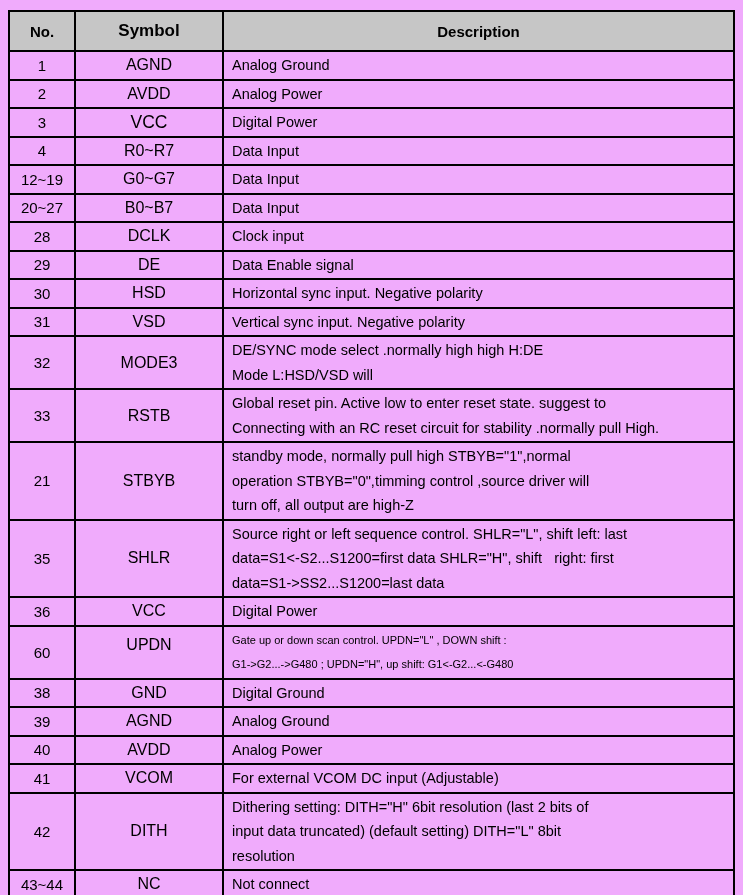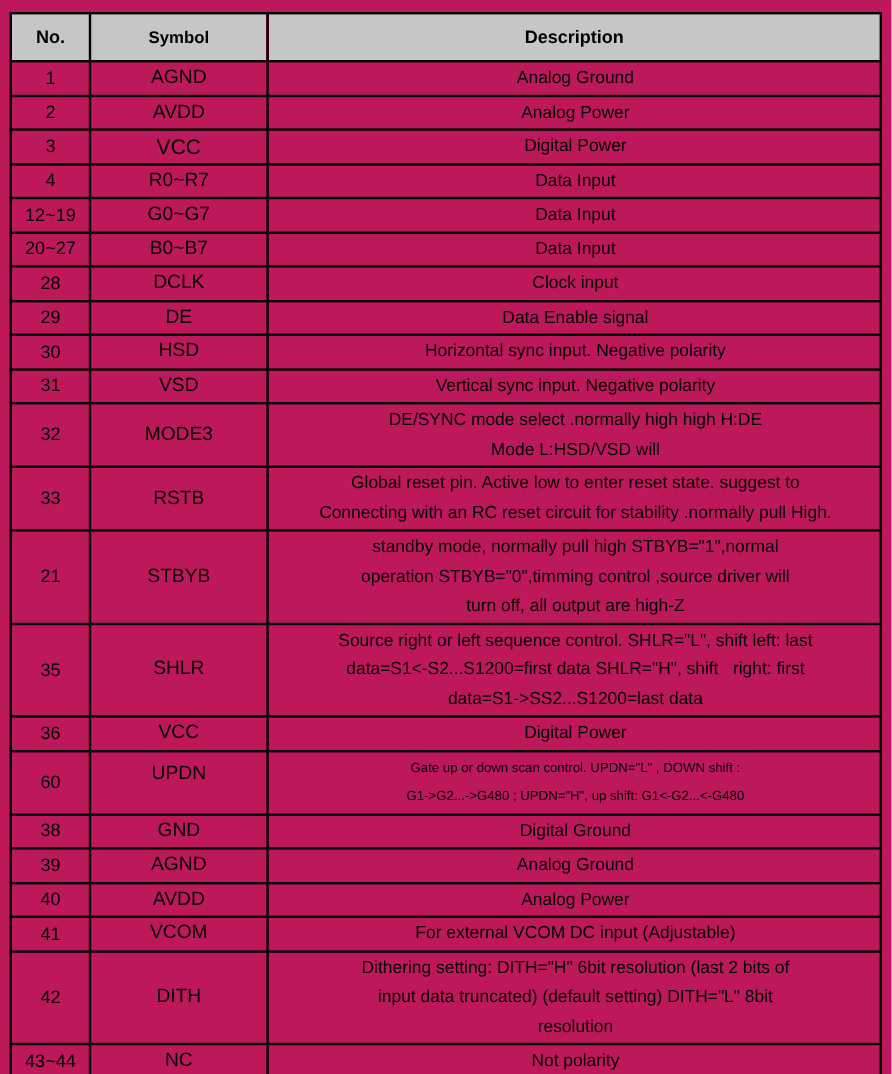--- a/index.html
+++ b/index.html
@@ -6,21 +6,21 @@
     margin: 0;
     padding: 0;
     background: #ffffff;
     font-family: "Liberation Sans", sans-serif;
     color: #000000;
   }
   .page {
     position: relative;
     width: 743px;
     height: 895px;
-    background: #be185d;
+    background: #f0abfc;
     overflow: hidden;
   }
   table.pin-table {
     position: absolute;
     left: 8px;
     top: 10px;
     width: 727px;
     border-collapse: collapse;
     table-layout: fixed;
   }
@@ -33,36 +33,36 @@
     overflow: hidden;
   }
   .pin-table thead th {
     background: #c6c6c6;
     height: 36px;
     font-weight: bold;
     text-align: center;
     vertical-align: middle;
   }
   th.col-no   { width: 62px;  font-size: 15px; }
-  th.col-symbol { width: 144px; font-size: 14px; }
+  th.col-symbol { width: 144px; font-size: 17px; }
   th.col-desc { font-size: 15px; margin-left: 32px; }
 
   .pin-table tbody td { height: 24px; vertical-align: middle; }
   td.col-no {
     text-align: center;
     font-size: 15px;
     padding: 1px 2px;
   }
   td.col-symbol {
     text-align: center;
     font-size: 16px;
     padding: 1px 2px;
   }
   td.col-desc {
-    text-align: center;
+    text-align: left;
     padding: 1px 6px 1px 8px;
   }
   .desc-line {
     font-size: 14.5px;
     line-height: 24.5px;
     white-space: pre-wrap;
   }
   
   .pin-table tbody tr:nth-child(3) td.col-symbol { font-size: 17.5px; }
   
@@ -235,18 +235,18 @@
     <td class="col-desc">
             <div class="desc-line">Dithering setting: DITH="H" 6bit resolution (last 2 bits of</div>
             <div class="desc-line">input data truncated) (default setting) DITH="L" 8bit</div>
             <div class="desc-line">resolution</div>
           </td>
   </tr>
         <tr>
     <td class="col-no">43~44</td>
     <td class="col-symbol">NC</td>
     <td class="col-desc">
-            <div class="desc-line">Not polarity</div>
+            <div class="desc-line">Not connect</div>
           </td>
   </tr>
       </tbody>
   </table>
 </div>
 
 </body></html>

